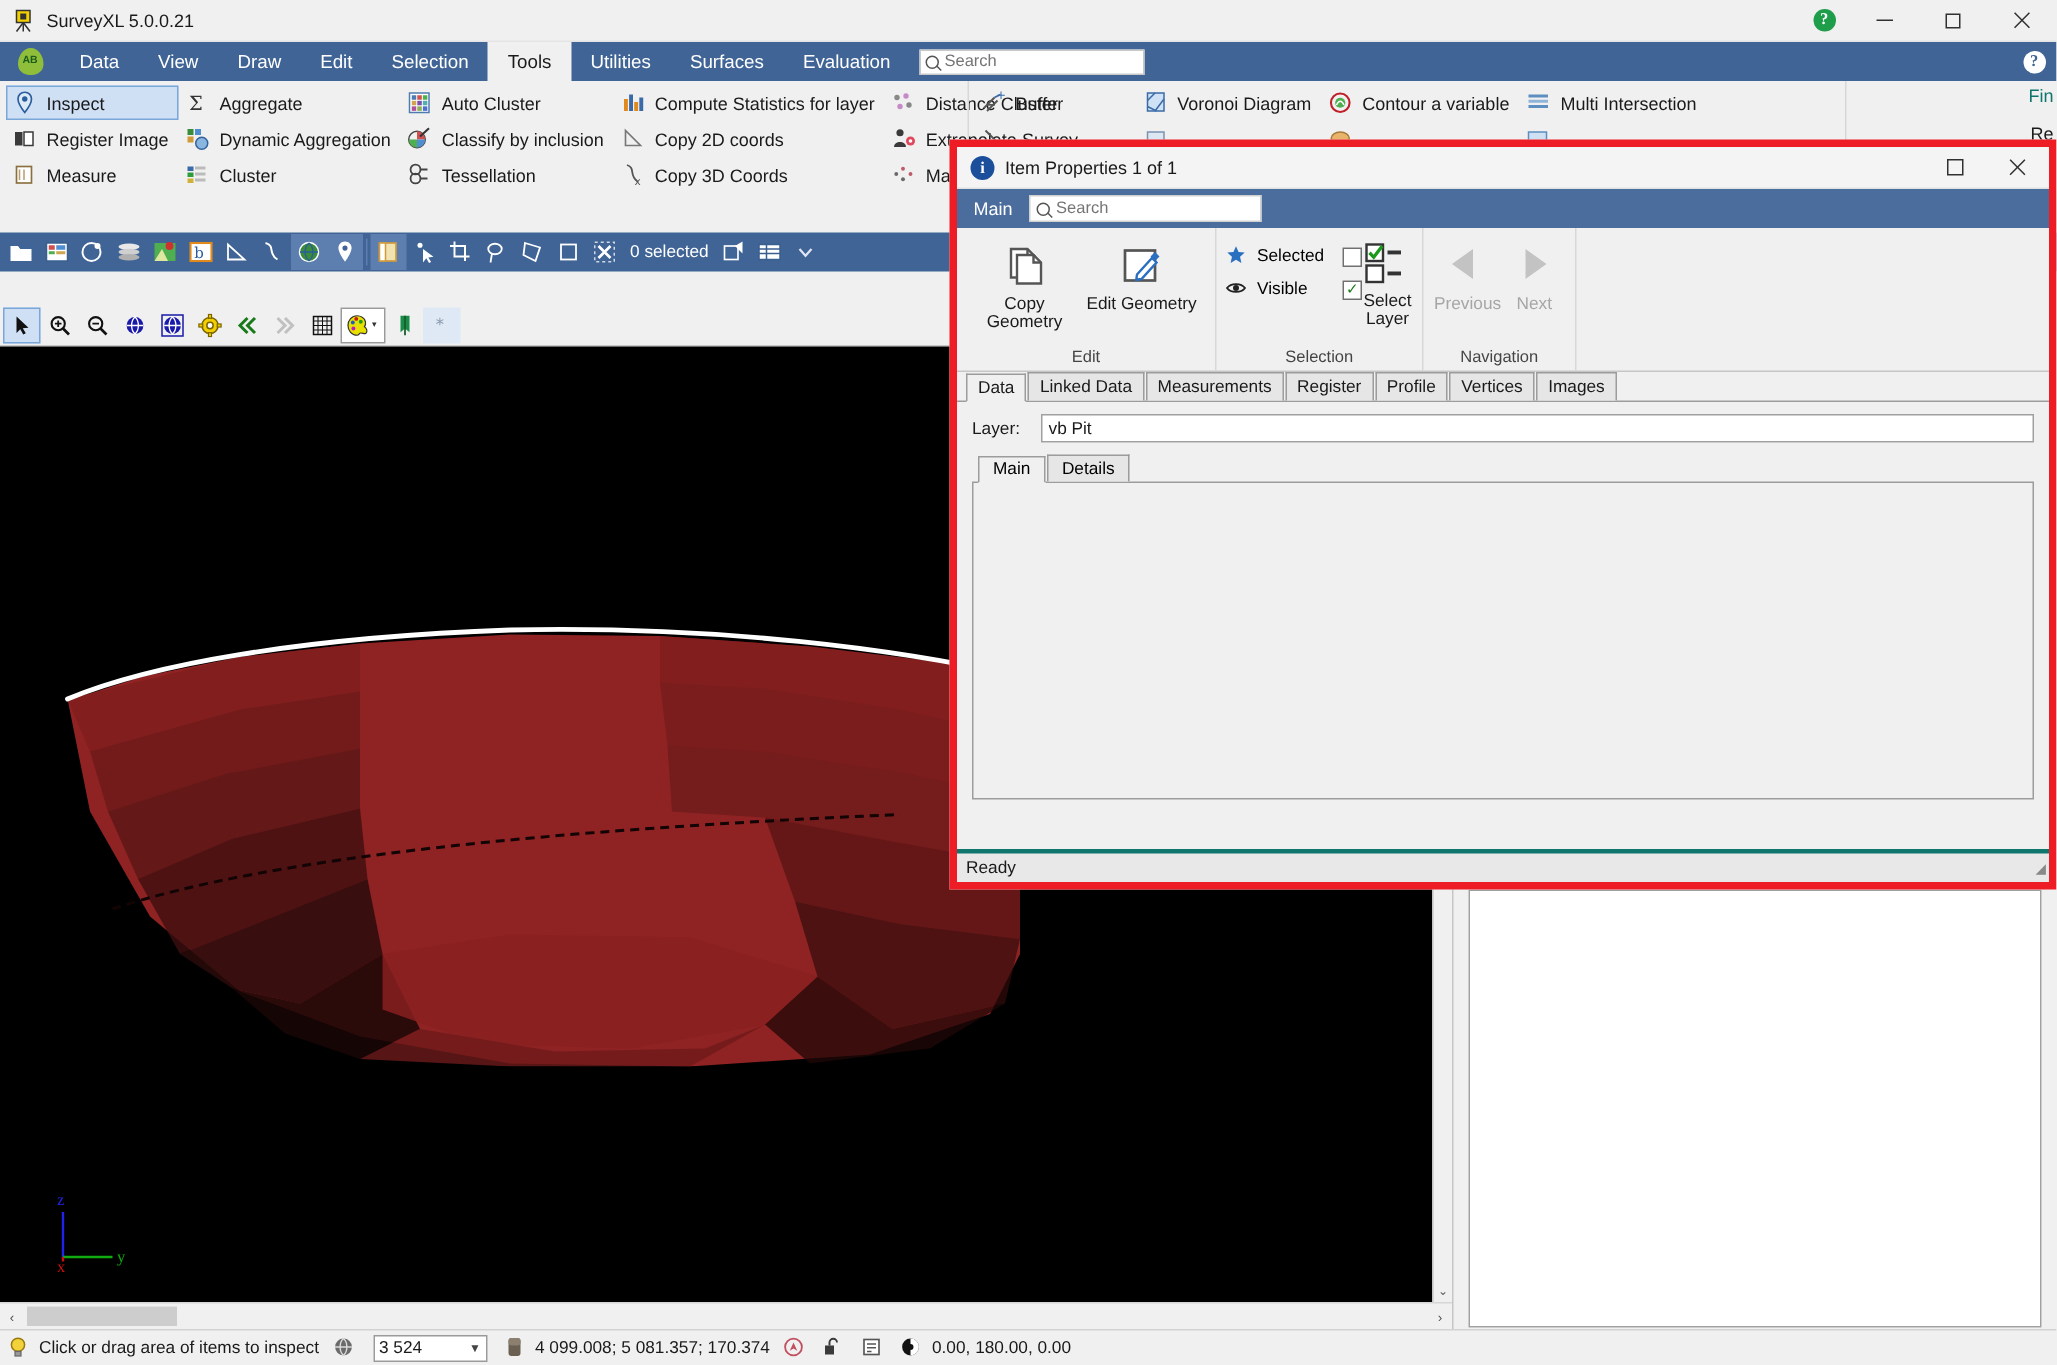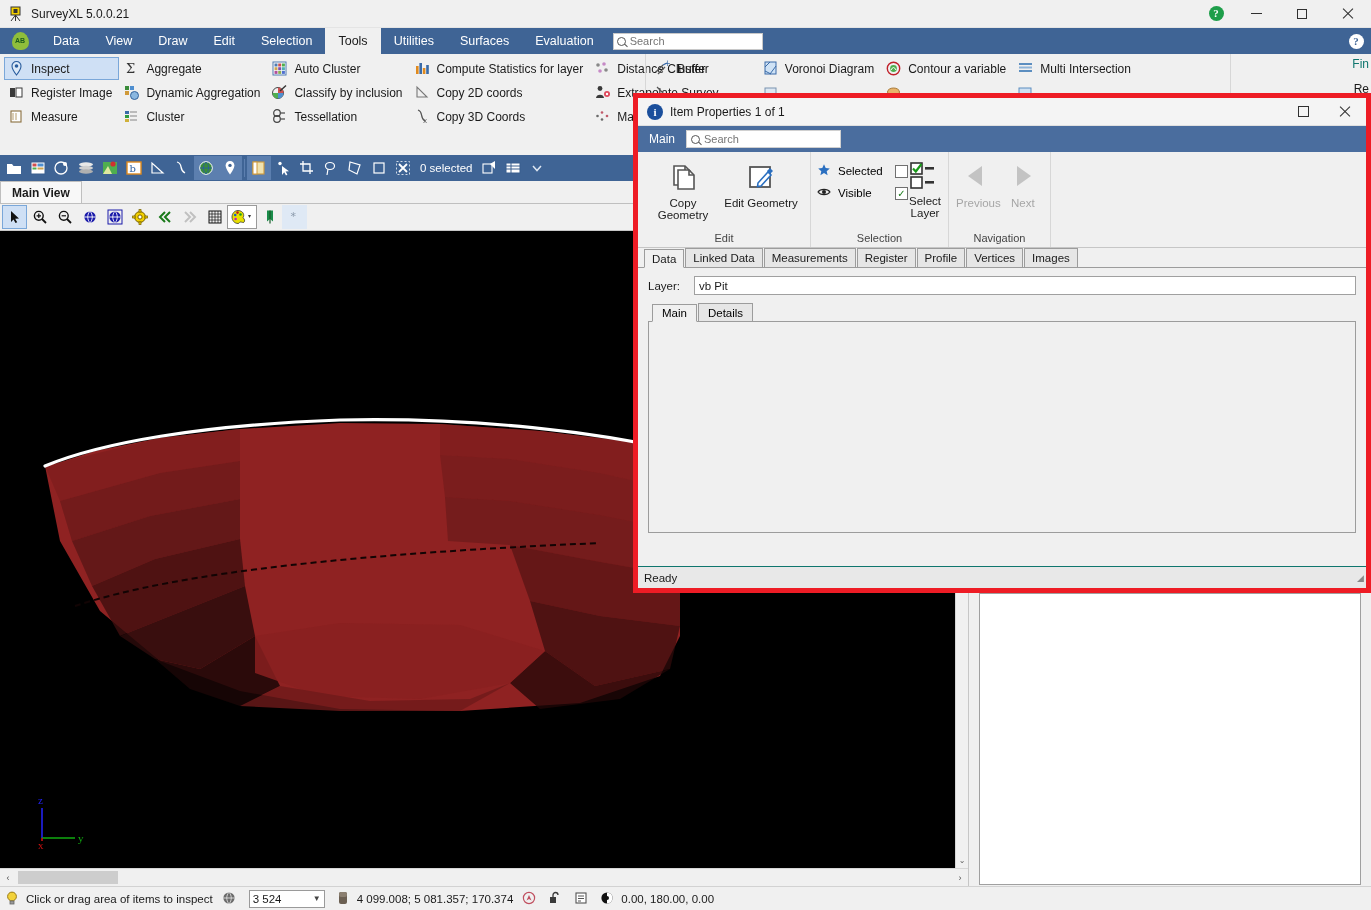--- a/index.html
+++ b/index.html
@@ -311,21 +311,21 @@
   .sublabel { font-size: 11.5px; width: 50px; text-align: right; margin-right: 10px; }
   .subinput {
     flex: 1; height: 19px; border: 1px solid #a0a0a0; background: #fff;
     display: flex; align-items: center; padding: 0 4px;
   }
   .subinput input {
     border: none; outline: none; width: 100%; font-size: 11.5px; color: #1a1a1a;
     font-family: "Liberation Sans", sans-serif; background: transparent;
   }
   .dlg-status {
-    height: 22px; background: #e8e8e8; border-top: 1px solid #0f766e;
+    height: 22px; background: #e8e8e8; border-top: 3px solid #0f766e;
     display: flex; align-items: center; padding-left: 6px; font-size: 11.5px;
     color: #1a1a1a; flex: none;
   }
   .dlg-status .grip {
     margin-left: auto; margin-right: 2px; font-size: 9px; color: #888;
   }
   svg { display: block; }
 </style>
 </head>
 <body>
@@ -776,23 +776,20 @@
         <line x1="7" y1="4" x2="7" y2="14" stroke="#3a5f8f"></line>
       </svg>
     </div>
     <div class="qbtn">
       <svg width="14" height="14" viewBox="0 0 14 14">
         <path d="M3 5 L7 9.5 L11 5" fill="none" stroke="#dde6f2" stroke-width="1.5"></path>
       </svg>
     </div>
   </div>
 
-  <div class="viewtabs">
-    <div class="vtab">Main View</div>
-  </div>
 
   <div class="vtoolbar">
     <div class="vbtn active">
       <svg width="16" height="16" viewBox="0 0 16 16">
         <path d="M4 2 L4 13 L6.5 10.5 L8.5 14 L10.2 13.2 L8.2 9.8 L12 9.5 Z" fill="#111"></path>
       </svg>
     </div>
     <div class="vbtn">
       <svg width="16" height="16" viewBox="0 0 16 16">
         <circle cx="6.8" cy="6.8" r="4.4" fill="none" stroke="#111" stroke-width="1.4"></circle>

